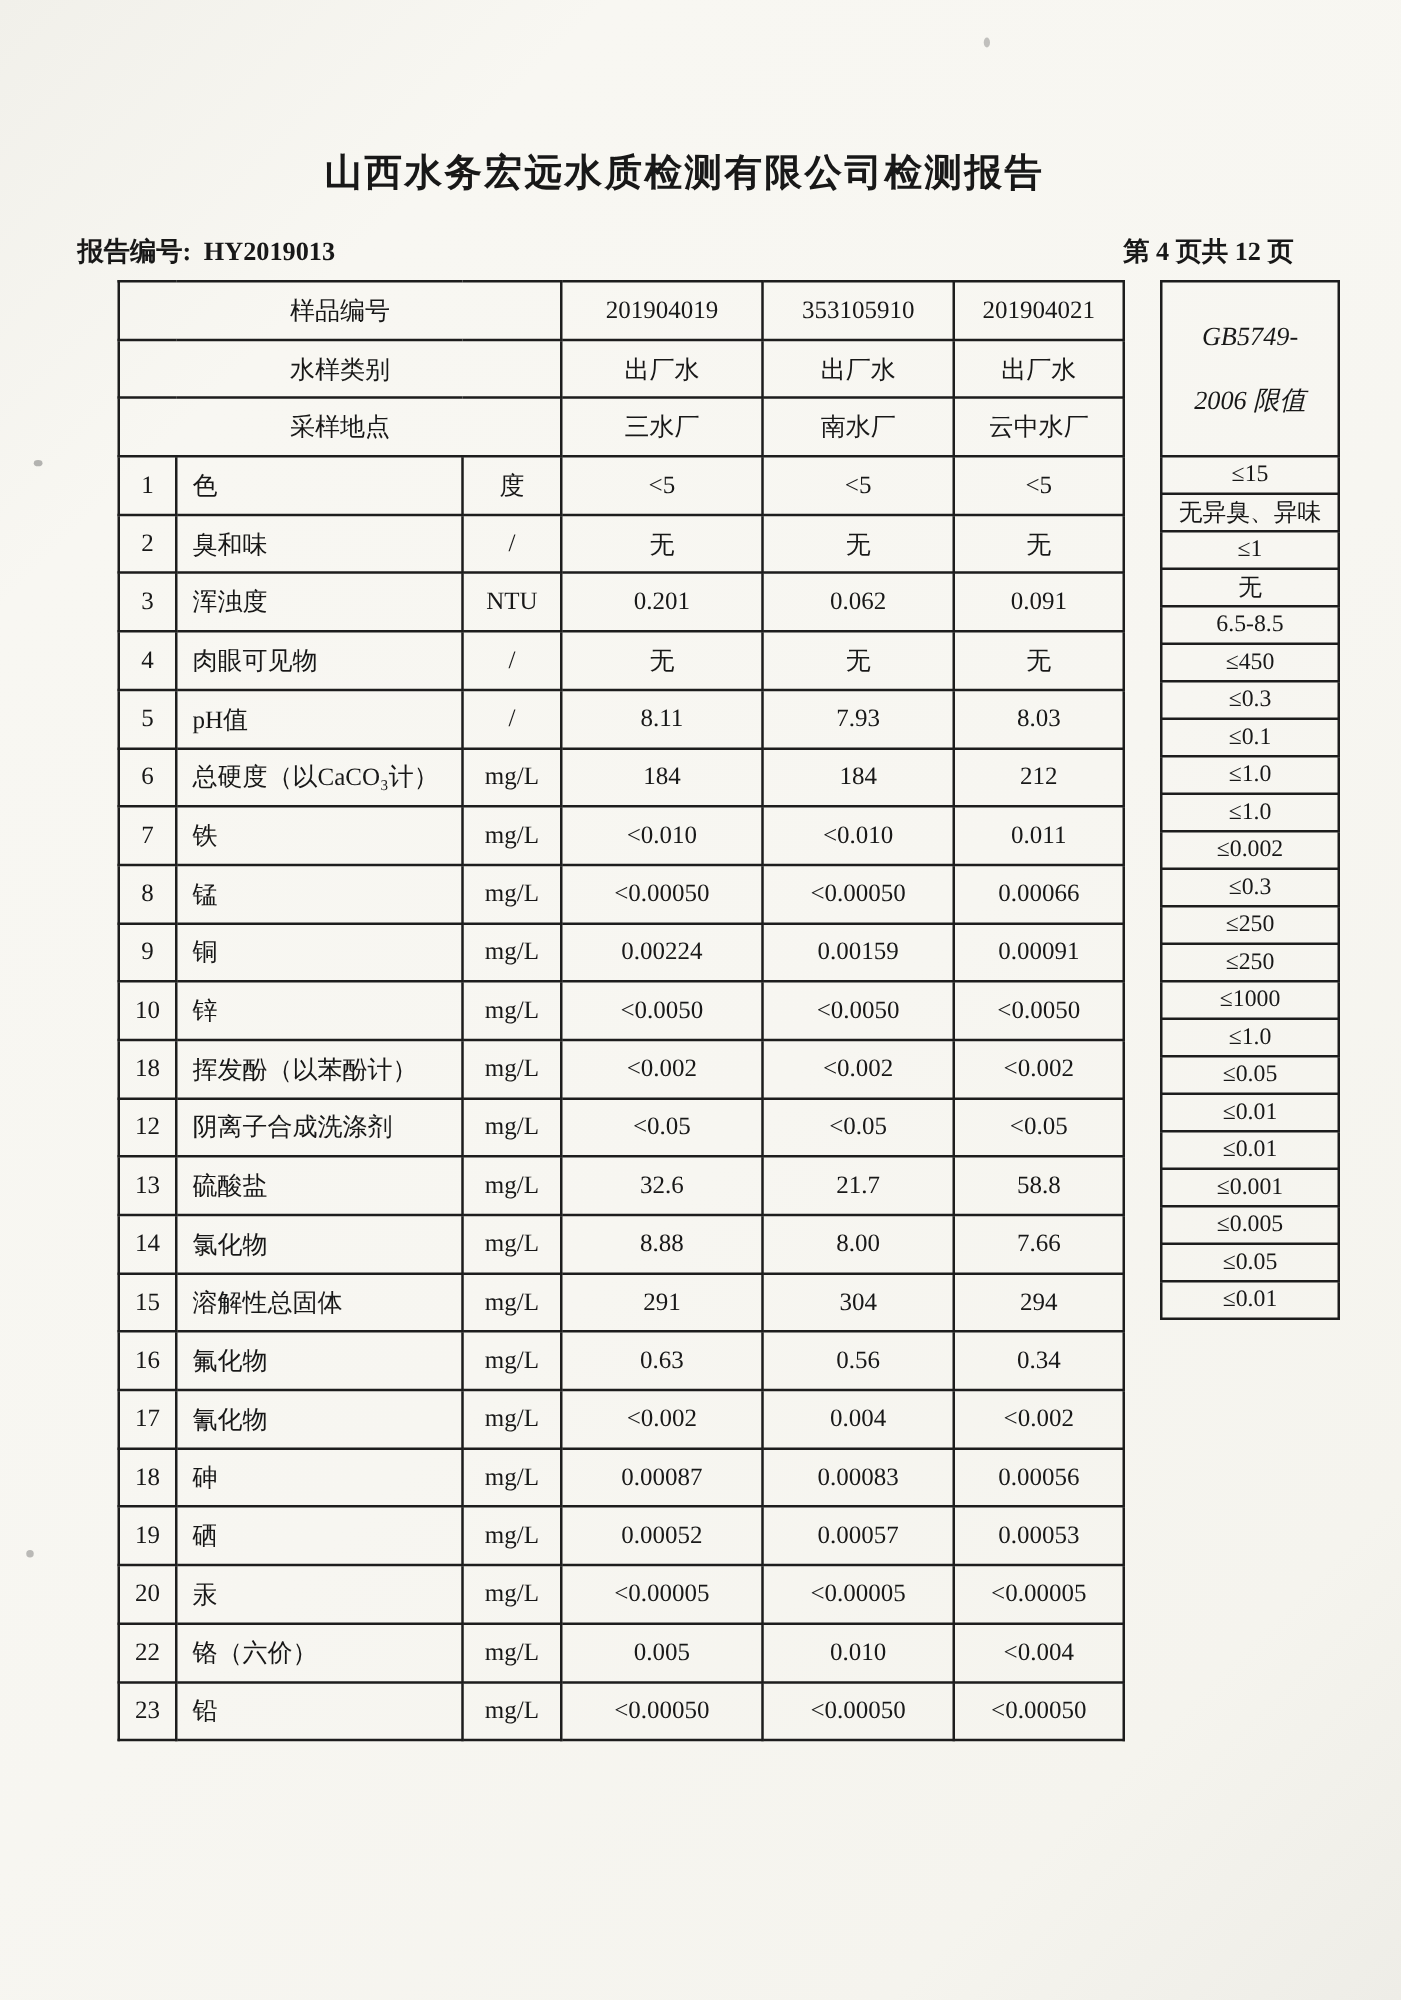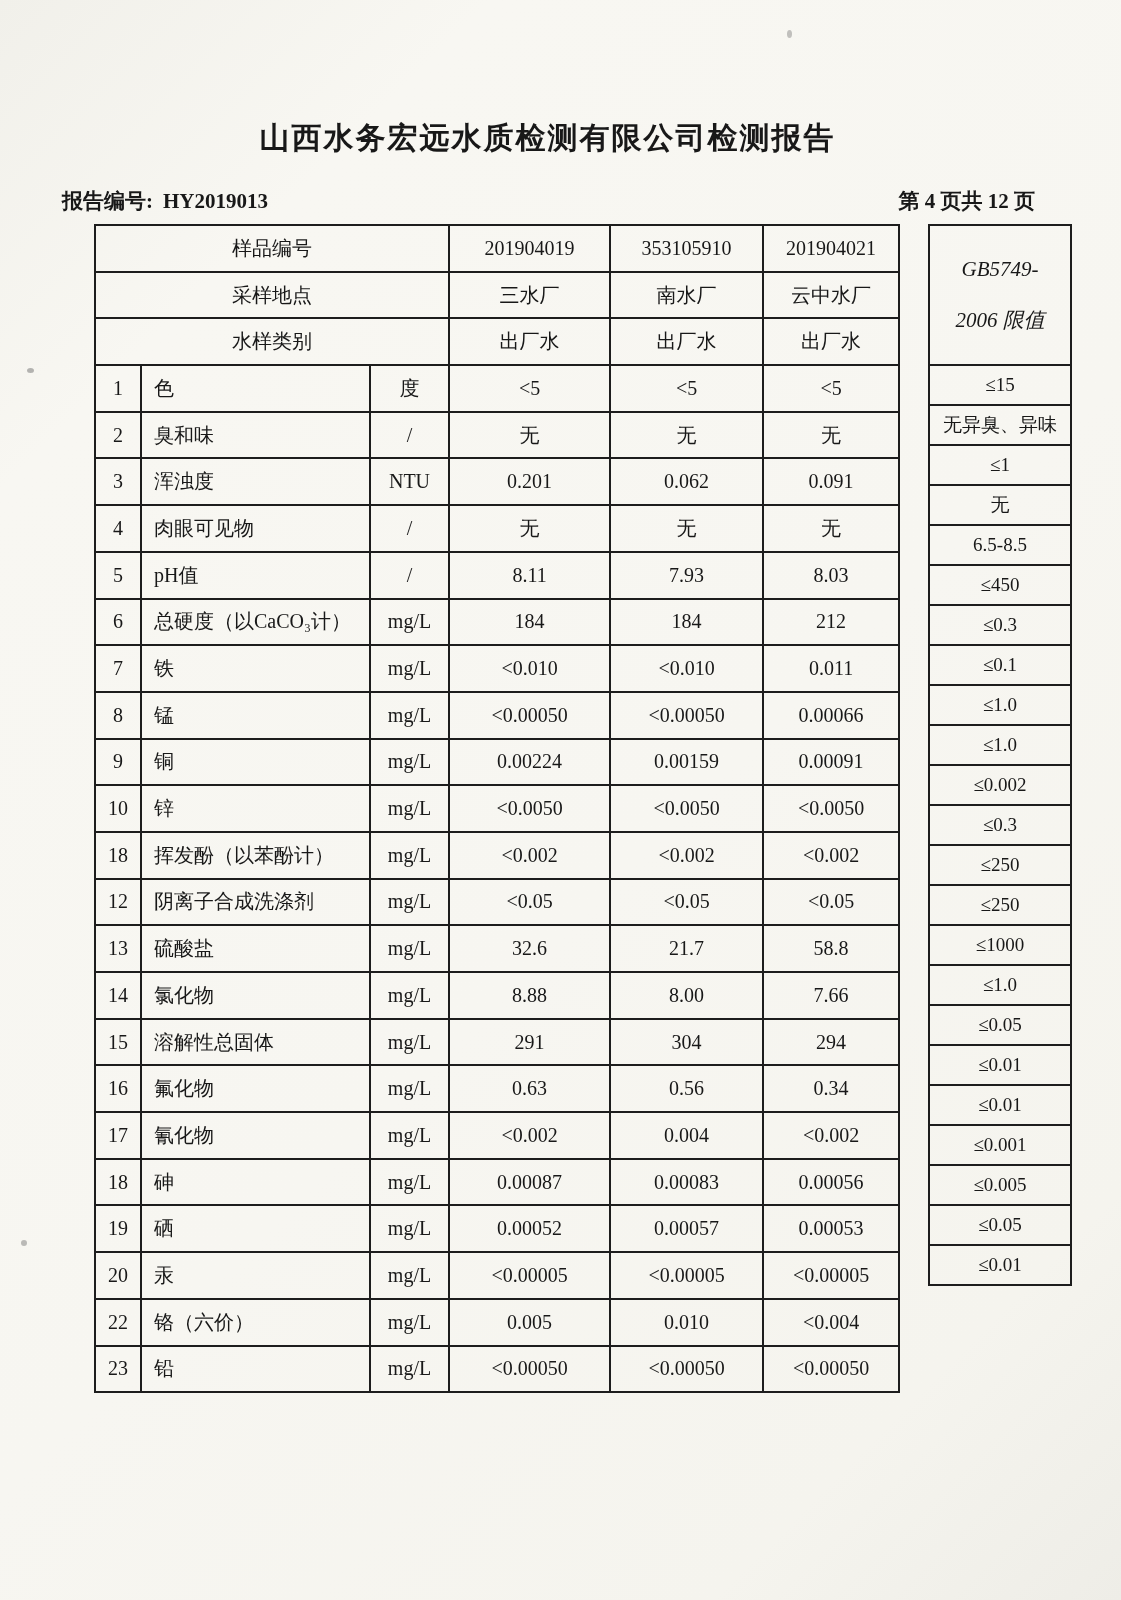--- a/index.html
+++ b/index.html
@@ -45,21 +45,21 @@
     font-size:20px;
     padding:0;
     white-space:nowrap;
     overflow:hidden;
   }
   .main-table { width:804px; }
   .main-table tr { height:46.7px; }
   .c-name { text-align:left; padding-left:12px; }
   .h-label { font-size:20px; }
   .limits-table { width:142px; margin-left:28px; }
-  .limits-table tr { height:40px; }
+  .limits-table tr { height:30px; }
   .limit-header-cell { height:140.1px;font-style:italic; }
   .limit-header-inner {
     display:flex; flex-direction:column;
     justify-content:center; align-items:center;
     row-gap:24px;
     font-size:21px;
   }
   .limits-table td { font-size:19px; }
   .speck { position:absolute; background:#6f6f6f; border-radius:50%; }
   #speck-1 { left:27px; top:368px; width:7px; height:5px; opacity:.5; }
@@ -96,30 +96,30 @@
           <col style="width:136px">
       </colgroup>
       <tbody>
         <tr>
           <td colspan="3" class="h-label">样品编号</td>
           <td>201904019</td>
           <td>353105910</td>
           <td>201904021</td>
         </tr>
         <tr>
+          <td colspan="3" class="h-label">水样类别</td>
+          <td>出厂水</td>
+          <td>出厂水</td>
+          <td>出厂水</td>
+        </tr>
+        <tr>
           <td colspan="3" class="h-label">采样地点</td>
           <td>三水厂</td>
           <td>南水厂</td>
           <td>云中水厂</td>
-        </tr>
-        <tr>
-          <td colspan="3" class="h-label">水样类别</td>
-          <td>出厂水</td>
-          <td>出厂水</td>
-          <td>出厂水</td>
         </tr>
       </tbody>
       <tbody id="main-body">
           <tr>
     <td>1</td>
     <td class="c-name">色</td>
     <td>度</td>
     <td>&lt;5</td>
     <td>&lt;5</td>
     <td>&lt;5</td>

